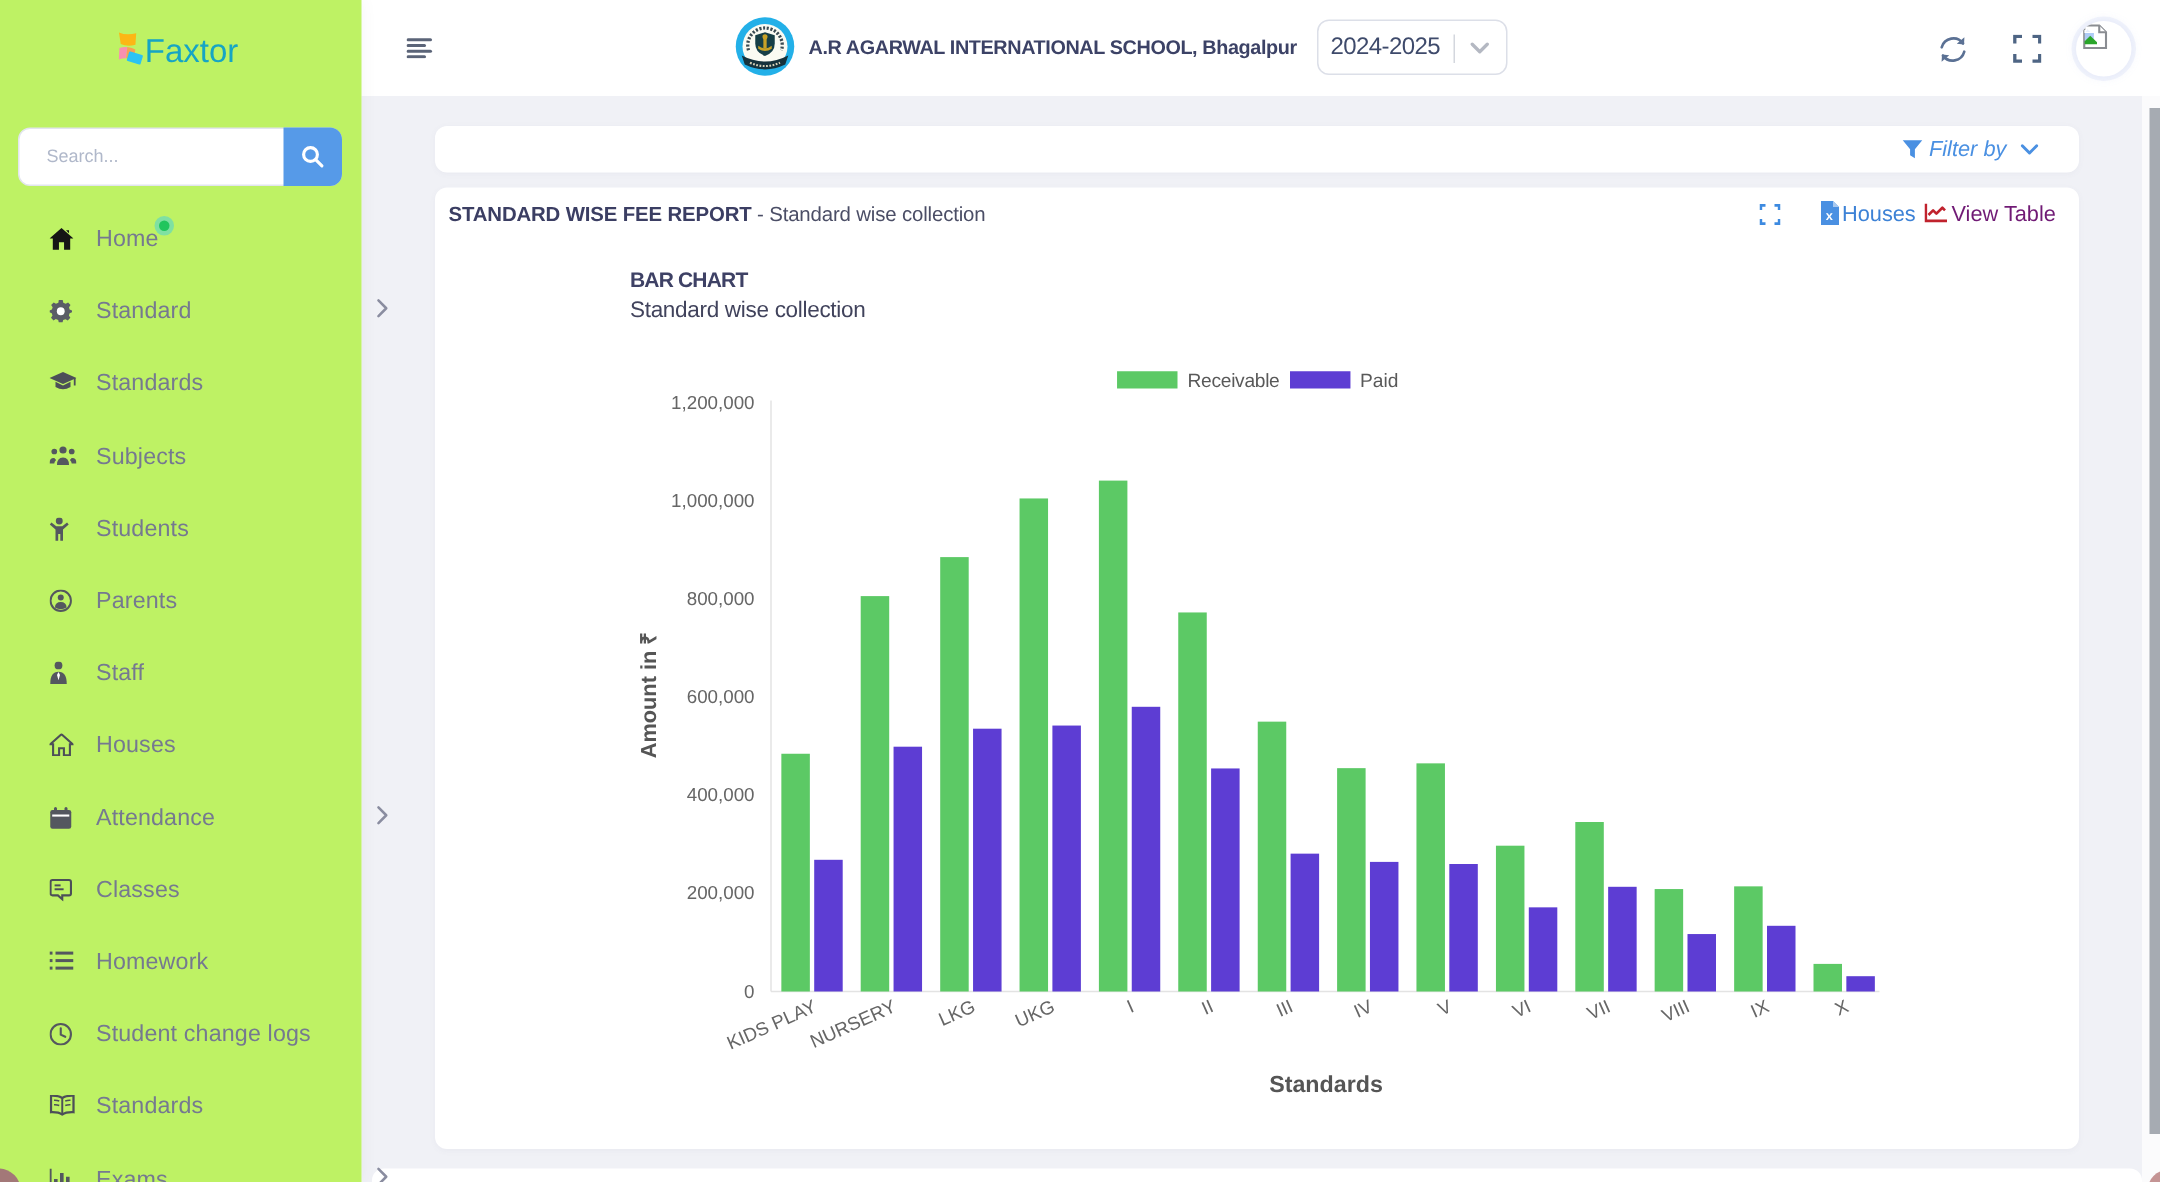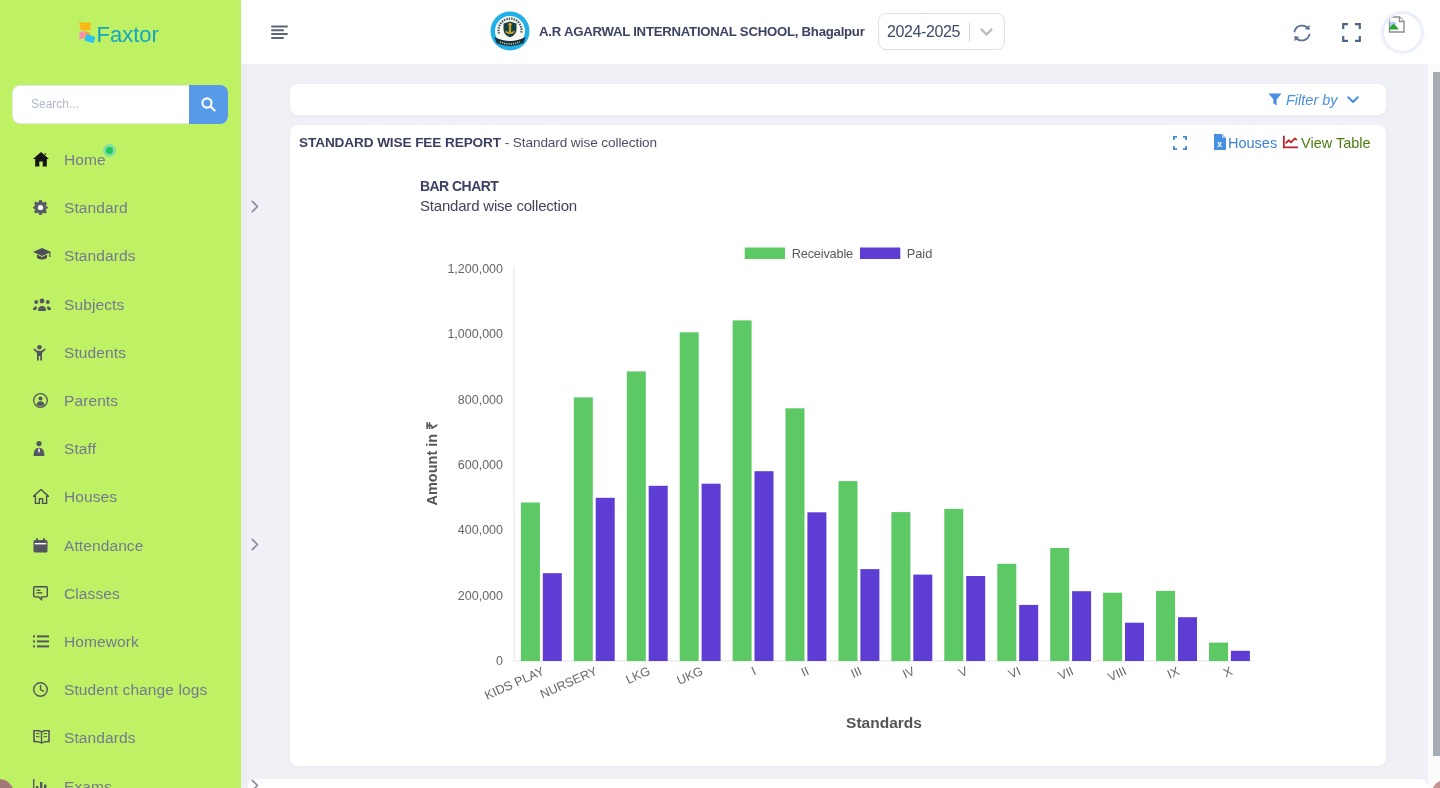--- a/index.html
+++ b/index.html
@@ -254,21 +254,21 @@
       <path d="M1 0 L9 0 L13 4 L13 16 L1 16 Z" fill="#4a90e2"></path>
       <path d="M9 0 L9 4 L13 4 Z" fill="#a8c9f0"></path>
       <text x="6.5" y="12.5" text-anchor="middle" font-size="8.5" fill="#fff" font-weight="bold">x</text>
     </svg>
     <span class="abs" style="left:938px; top:10px; font-size:14.5px; color:#3d82d6;">Houses</span>
 
     <svg class="abs" style="left:993px; top:10px;" width="15" height="14" viewBox="0 0 17 14">
       <path d="M1 0 L1 13 L17 13" fill="none" stroke="#c0222d" stroke-width="2"></path>
       <path d="M3 8.5 L6.5 5 L9 7.5 L13.5 3 L15.5 5" fill="none" stroke="#c0222d" stroke-width="2" stroke-linejoin="round"></path>
     </svg>
-    <span class="abs" style="left:1011px; top:10px; font-size:14.5px; color:#4d7c0f;">View Table</span>
+    <span class="abs" style="left:1011px; top:10px; font-size:14.5px; color:#701a75;">View Table</span>
 
     <div id="chartwrap" class="abs" style="left:0; top:0; width:1096px; height:641px;"><svg width="1096" height="641" viewBox="0 0 1096 641" font-family="Liberation Sans">
           <line x1="224" y1="142" x2="224" y2="536" stroke="#e3e3e3" stroke-width="1"></line>
           <line x1="224" y1="536" x2="963" y2="536" stroke="#e3e3e3" stroke-width="1"></line>
           <text x="213" y="540" text-anchor="end" font-size="12.5" fill="#666">0</text>
           <text x="213" y="474.65" text-anchor="end" font-size="12.5" fill="#666">200,000</text>
           <text x="213" y="409.3" text-anchor="end" font-size="12.5" fill="#666">400,000</text>
           <text x="213" y="343.95000000000005" text-anchor="end" font-size="12.5" fill="#666">600,000</text>
           <text x="213" y="278.6" text-anchor="end" font-size="12.5" fill="#666">800,000</text>
           <text x="213" y="213.25" text-anchor="end" font-size="12.5" fill="#666">1,000,000</text>

